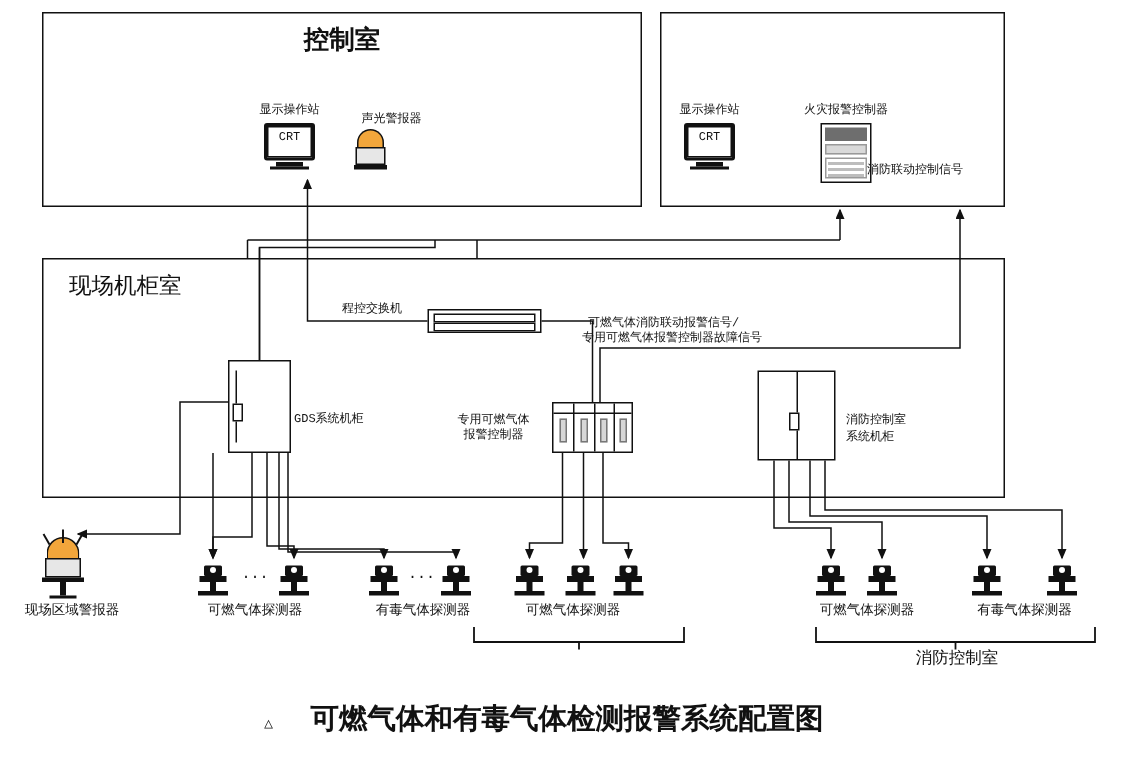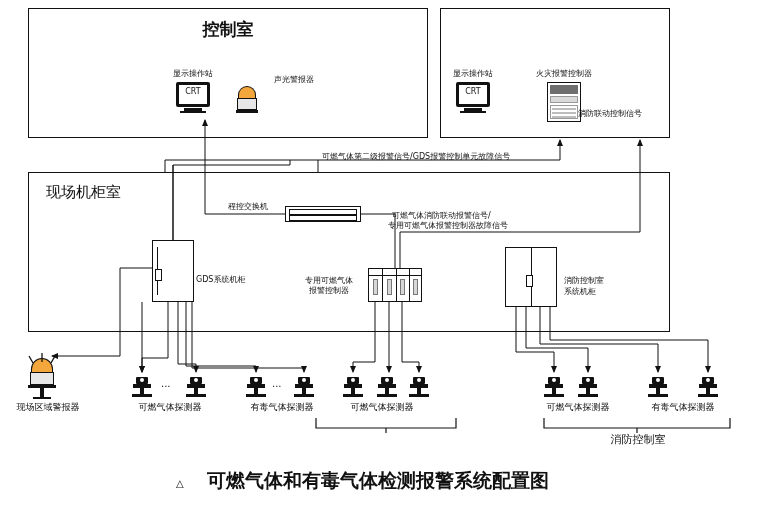--- a/index.html
+++ b/index.html
@@ -1,19 +1,19 @@
 <!DOCTYPE html>
 <html><head>
 <meta charset="utf-8">
 <style>
   html,body{margin:0;padding:0;background:#ffffff;}
   body{width:758px;height:510px;position:relative;font-family:"DejaVu Sans","Liberation Sans",sans-serif;color:#111;overflow:hidden;}
   #stage{position:relative;width:758px;height:510px;}
   .box{position:absolute;border:1px solid #111;box-sizing:border-box;background:transparent;}
-  .lbl{position:absolute;white-space:nowrap;line-height:1.1;}
+  .lbl{position:absolute;white-space:nowrap;line-height:1.1;font-family:Liberation Mono, monospace;}
   .t9{font-size:8px;}
   .t10{font-size:9px;}
   .t11{font-size:10px;}
   .t12{font-size:11px;}
   .t16{font-size:15px;}
   .t18{font-size:17px;font-weight:bold;}
   .t20{font-size:19px;font-weight:bold;}
   .ctr{text-align:center;}
   svg.wires{position:absolute;left:0;top:0;width:758px;height:510px;pointer-events:none;}
   .crt-wrap{position:absolute;}
@@ -54,21 +54,21 @@
   <div class="lbl t9 ctr" style="left:158px;top:70px;width:70px;">显示操作站</div>
   <div class="crt-wrap" style="left:176px;top:82px;">
     <div class="crt-screen">
         <div class="inner"></div>
       </div>
     <div class="crt-base"></div>
     <div class="crt-foot"></div>
   </div>
   <div class="lbl t9 ctr" style="left:176px;top:88px;width:34px;">CRT</div>
 
-  <div class="lbl t9 ctr" style="left:232px;top:76px;width:82px;text-align:right;">声光警报器</div>
+  <div class="lbl t9 ctr" style="left:220px;top:76px;width:82px;">声光警报器</div>
   <div class="beacon" style="left:236px;top:86px;">
     <div class="dome"></div>
     <div class="body"></div>
     <div class="foot"></div>
   </div>
 
   <div class="lbl t9 ctr" style="left:438px;top:70px;width:70px;">显示操作站</div>
   <div class="crt-wrap" style="left:456px;top:82px;">
     <div class="crt-screen">
         <div class="inner"></div>
@@ -115,21 +115,20 @@
     <div style="position:absolute;left:44px;top:10px;width:5px;height:16px;background:#d7d7d7;border:1px solid #777;box-sizing:border-box;"></div>
   </div>
 
   <div class="cab" style="left:505px;top:247px;width:52px;height:60px;">
     <div style="position:absolute;left:25px;top:0;bottom:0;width:1px;background:#111;"></div>
     <div class="handle" style="left:20px;"></div>
   </div>
   <div class="lbl t9" style="left:564px;top:277px;">消防控制室</div>
   <div class="lbl t9" style="left:564px;top:288px;">系统机柜</div>
 
-  <div class="lbl t9" style="left:322px;top:153px;">可燃气体第二级报警信号/GDS报警控制单元故障信号</div>
   <div class="lbl t9" style="left:392px;top:212px;">可燃气体消防联动报警信号/</div>
   <div class="lbl t9" style="left:388px;top:222px;">专用可燃气体报警控制器故障信号</div>
 
   <div class="beacon" style="left:27px;top:358px;width:30px;height:40px;">
     <svg class="rays" viewBox="0 0 30 12" style="width:30px;height:12px;left:0;top:-6px;">
       <line x1="15" y1="10" x2="15" y2="1" stroke="#111" stroke-width="1.3"></line>
       <line x1="6" y1="11" x2="2" y2="4" stroke="#111" stroke-width="1.3"></line>
       <line x1="24" y1="11" x2="28" y2="4" stroke="#111" stroke-width="1.3"></line>
     </svg>
     <div class="dome" style="width:20px;height:13px;border-radius:11px 11px 0 0;"></div>

